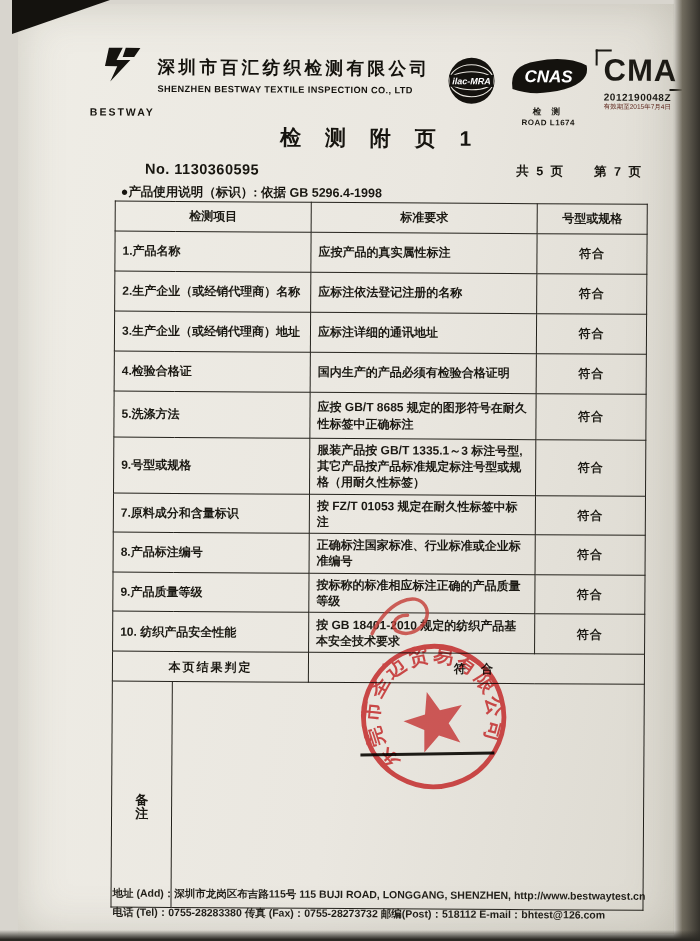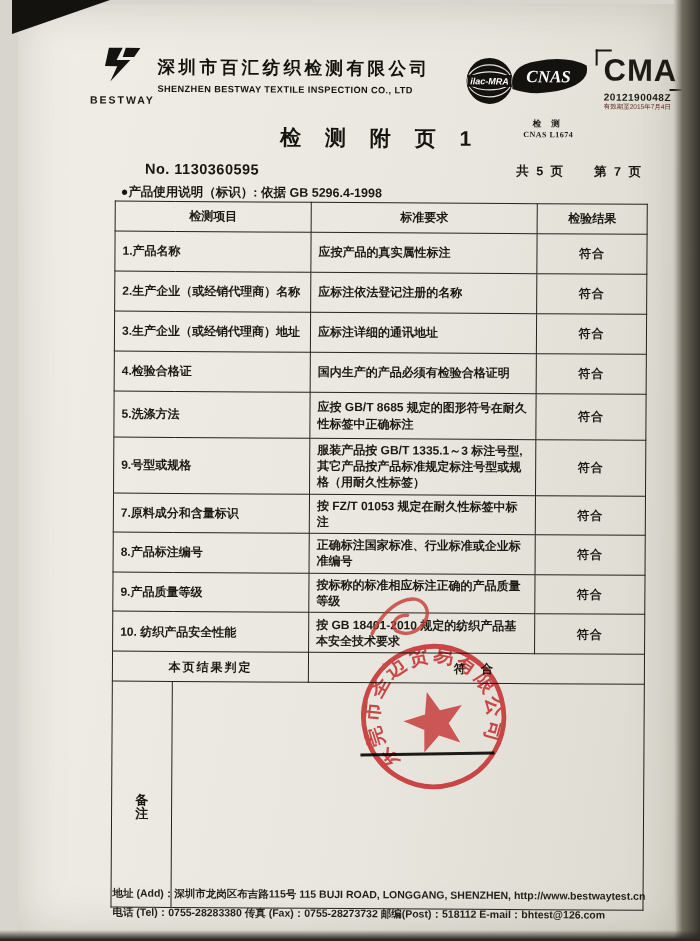--- a/index.html
+++ b/index.html
@@ -14,27 +14,27 @@
   .corner-wedge{position:absolute;left:12px;top:0;width:98px;height:34px;background:#14120e;
                 clip-path:polygon(0 0,100% 0,0 100%);z-index:5;}
   .edge-right{position:absolute;right:0;top:0;width:27px;height:100%;z-index:4;
               background:linear-gradient(90deg,rgba(95,90,78,0) 0%,#716c5f 35%,#34312b 100%);}
   .edge-bottom{position:absolute;left:0;bottom:0;width:100%;height:11px;z-index:4;
                background:linear-gradient(180deg,rgba(60,56,48,0),#2b2924 85%);}
 
   
   .logo-block{position:absolute;left:72px;top:40px;width:66px;text-align:center;}
   .logo-svg{width:46px;height:44px;fill:#15130f;}
-  .logo-text{font-size:10.5px;font-weight:700;letter-spacing:2px;color:#17150f;margin-top:3px;}
+  .logo-text{font-size:10.5px;font-weight:700;letter-spacing:2px;color:#17150f;margin-top:15px;}
   .company{position:absolute;left:140px;top:52px;width:300px;color:#14120d;}
   .company-cn{font-size:17.5px;font-weight:700;letter-spacing:3.5px;white-space:nowrap;}
   .company-en{font-size:9.2px;font-weight:700;letter-spacing:.4px;margin-top:5px;white-space:nowrap;}
-  .ilac{position:absolute;left:448px;top:52px;}
-  .cnas{position:absolute;left:486px;top:50px;width:90px;text-align:center;font-family:Liberation Serif, serif;}
-  .cnas-sub1{font-size:8.5px;font-weight:700;letter-spacing:4px;margin-top:17px;}
+  .ilac{position:absolute;left:430px;top:52px;}
+  .cnas{position:absolute;left:486px;top:50px;width:90px;text-align:center;}
+  .cnas-sub1{font-size:8.5px;font-weight:700;letter-spacing:4px;margin-top:5px;}
   .cnas-sub2{font-size:8px;font-weight:700;letter-spacing:.5px;}
   .cma{position:absolute;left:580px;top:46px;width:80px;text-align:center;color:#1c1a15;}
   .cma-box{position:relative;display:inline-block;font-size:31px;font-weight:700;
            letter-spacing:1px;line-height:1;padding:3px 6px;}
   .cma-box::before{content:"";position:absolute;left:-2px;top:-2px;width:14px;height:14px;
            border-left:2.5px solid #1c1a15;border-top:2.5px solid #1c1a15;}
   .cma-box::after{content:"";position:absolute;right:-2px;bottom:-2px;width:14px;height:14px;
            border-right:2.5px solid #1c1a15;border-bottom:2.5px solid #1c1a15;}
   .cma-sub1{font-size:10px;font-weight:700;margin-top:3px;letter-spacing:.5px;}
   .cma-sub2{font-size:6.5px;color:#5c241a;}
@@ -104,21 +104,21 @@
           <text x="24" y="27.5" text-anchor="middle" font-size="9" font-weight="bold" font-style="italic" fill="#ffffff">ilac-MRA</text>
         </svg>
       </div>
 
       <div class="cnas">
         <svg width="84" height="42" viewBox="0 0 84 42">
           <path d="M6 34 Q 2 10 30 6 Q 60 0 80 10 Q 84 26 58 34 Q 28 42 6 34 Z" fill="#14120e"></path>
           <text x="42" y="27" text-anchor="middle" font-size="17" font-weight="bold" font-style="italic" fill="#ffffff">CNAS</text>
         </svg>
         <div class="cnas-sub1">检 测</div>
-        <div class="cnas-sub2">CNAS L1674</div>
+        <div class="cnas-sub2">ROAD L1674</div>
       </div>
 
       <div class="cma">
         <div class="cma-box">
           <span>CMA</span>
         </div>
         <div class="cma-sub1">2012190048Z</div>
         <div class="cma-sub2">有效期至2015年7月4日</div>
       </div>
 
@@ -133,21 +133,21 @@
         <colgroup>
             <col style="width:60px">
             <col style="width:136px">
             <col style="width:226px">
             <col style="width:110px">
           </colgroup>
         <tbody>
           <tr style="height:30px">
             <th colspan="2">检测项目</th>
             <th>标准要求</th>
-            <th>检验结果</th>
+            <th>号型或规格</th>
           </tr>
           <tr style="height:40px">
             <td colspan="2" class="item-cell">1.产品名称</td>
             <td class="req-cell">应按产品的真实属性标注</td>
             <td class="res-cell">符合</td>
           </tr>
           <tr style="height:40px">
             <td colspan="2" class="item-cell">2.生产企业（或经销代理商）名称</td>
             <td class="req-cell">应标注依法登记注册的名称</td>
             <td class="res-cell">符合</td>

